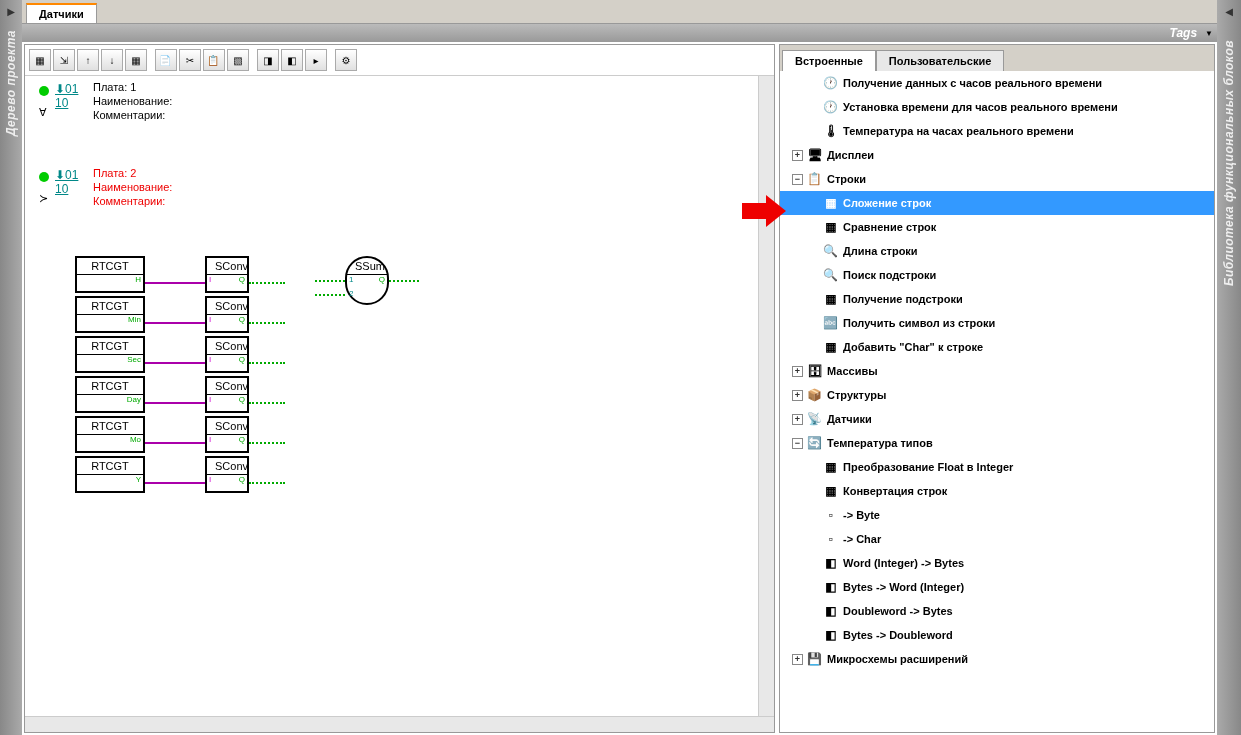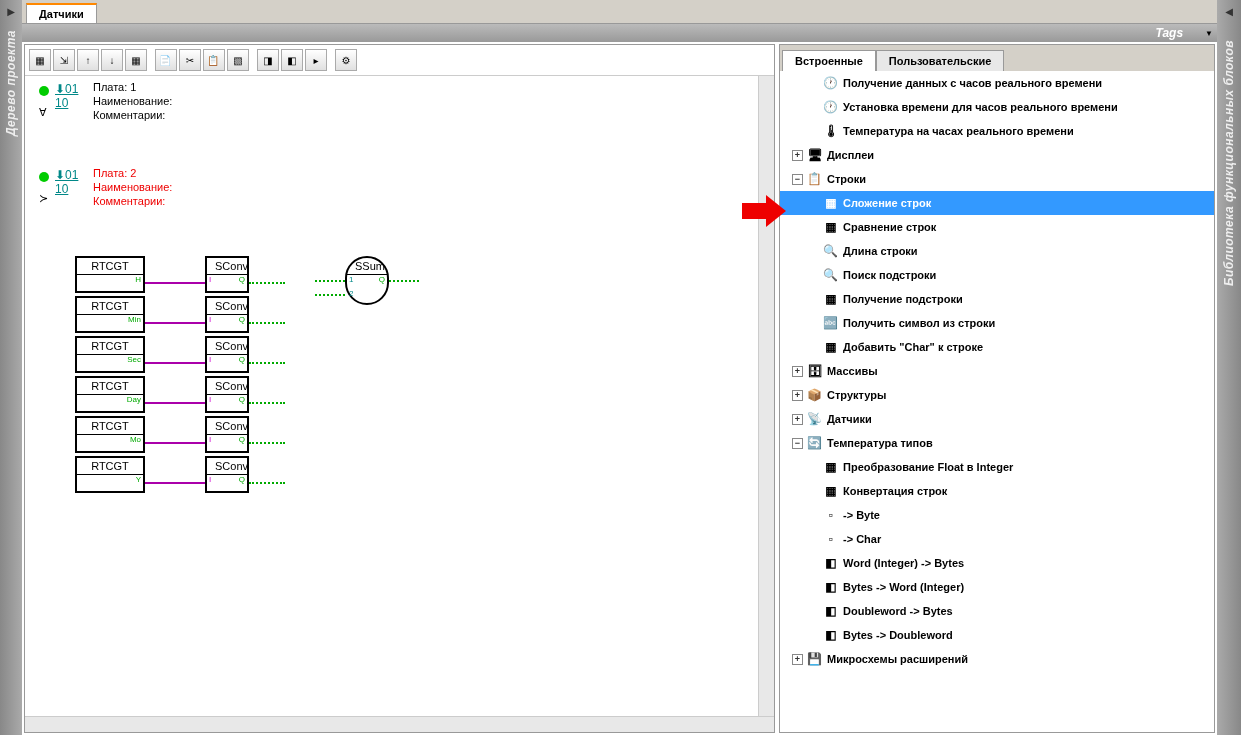--- a/index.html
+++ b/index.html
@@ -12,21 +12,21 @@
 
 .right-sidebar { width: 24px; background: linear-gradient(to left, #888, #aaa); display: flex; flex-direction: column; align-items: center; padding-top: 40px; position: relative; }
 .right-sidebar-text { writing-mode: vertical-rl; transform: rotate(180deg); color: #eee; font-style: italic; font-weight: bold; font-size: 12px; letter-spacing: 0.5px; }
 
 .center-area { flex: 1; display: flex; flex-direction: column; background: #fff; }
 
 .top-tabs { display: flex; background: #d4d0c8; border-bottom: 1px solid #999; padding-left: 4px; height: 24px; align-items: flex-end; }
 .top-tab { background: #fff; border: 1px solid #999; border-bottom: none; border-top: 2px solid #f80; padding: 3px 12px; font-weight: bold; margin-right: 2px; }
 
 .tags-bar { height: 18px; background: linear-gradient(to bottom, #bbb, #999); display: flex; justify-content: flex-end; align-items: center; padding-right: 4px; }
-.tags-text { color: #fff; font-weight: bold; font-style: italic; font-size: 12px; margin-right: 22px; }
+.tags-text { color: #fff; font-weight: bold; font-style: italic; font-size: 12px; margin-right: 8px; }
 .tags-arrow { font-size: 8px; }
 
 .workspace { flex: 1; display: flex; min-height: 0; }
 
 .canvas-panel { flex: 1; display: flex; flex-direction: column; border: 1px solid #999; margin: 2px; background: #fff; min-width: 0; }
 .toolbar { display: flex; padding: 4px; border-bottom: 1px solid #ccc; gap: 2px; }
 .toolbar-btn { width: 22px; height: 22px; border: 1px solid #aaa; background: linear-gradient(to bottom, #fff, #e0e0e0); display: flex; align-items: center; justify-content: center; font-size: 10px; cursor: pointer; }
 .toolbar-sep { width: 4px; }
 .canvas-scroll-v { width: 16px; background: #e8e8e8; border-left: 1px solid #ccc; }
 .canvas-scroll-h { height: 16px; background: #e8e8e8; border-top: 1px solid #ccc; }

